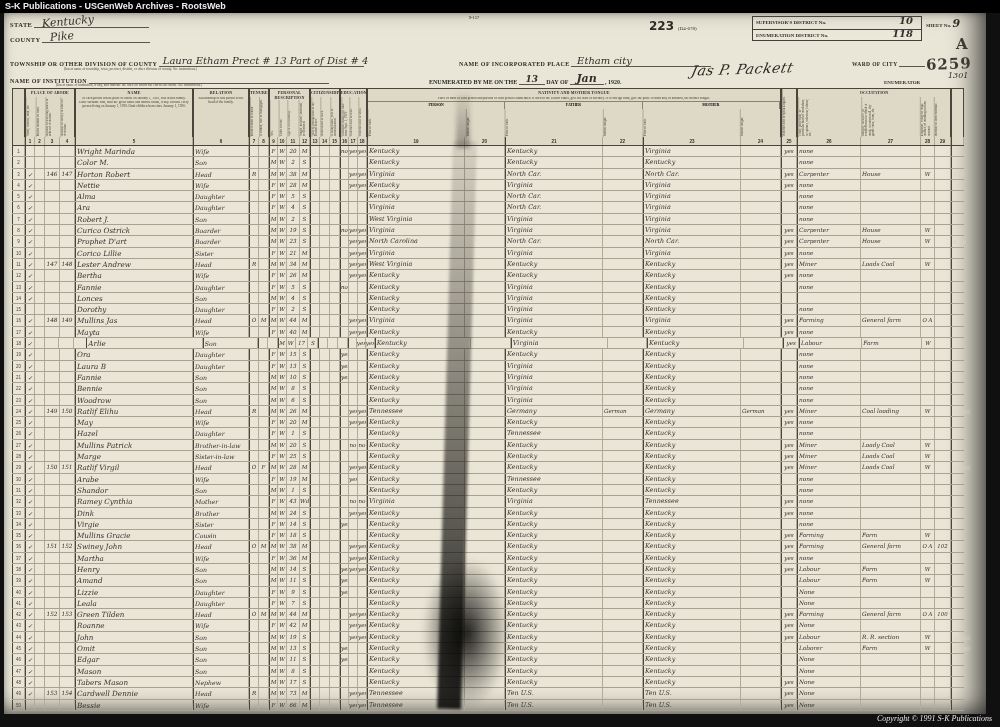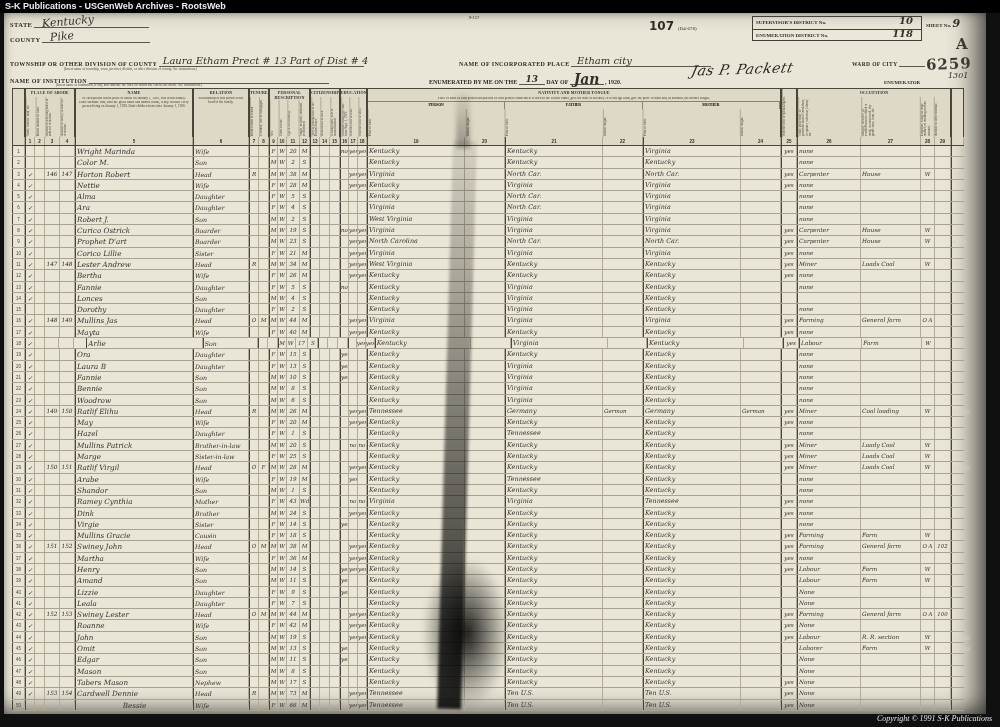--- a/index.html
+++ b/index.html
@@ -75,21 +75,21 @@
     <span class="uline" style="width:115px"><span class="hw hw-rot" style="font-size:11px">Kentucky</span></span>
   </div>
   <div class="fh" style="left:6px;top:19px;font-size:6.5px">
     <span class="plabel">COUNTY</span>
     <span class="uline" style="width:108px"><span class="hw hw-rot" style="font-size:11px">Pike</span></span>
   </div>
 
   <div class="fh" style="left:140px;top:2px;width:660px;text-align:center;font-size:4.5px">9-157</div>
 
   <div class="fh" style="left:645px;top:3px">
-    <span style="font-weight:bold;font-size:12px;font-family:'DejaVu Sans',sans-serif">107</span>
+    <span style="font-weight:bold;font-size:12px;font-family:'DejaVu Sans',sans-serif">223</span>
     <span style="font-size:5px">(D4-678)</span>
   </div>
 
   <div class="fh dbox" style="left:748px;top:3px;width:170px;height:25px">
     <div class="dbrow">
       <span>SUPERVISOR'S DISTRICT No.</span>
       <span class="hw dbval">10</span>
     </div>
     <div class="dbrow">
       <span>ENUMERATION DISTRICT No.</span>
@@ -125,21 +125,21 @@
   <div class="fh" style="left:6px;top:60px;font-size:6px">
     <span class="plabel">NAME OF INSTITUTION</span>
     <span class="uline" style="width:240px"></span>
   </div>
   <div class="fh-note" style="left:52px;top:70px">(Insert name of institution, if any, and indicate the lines on which the entries are made. See instructions.)</div>
 
   <div class="fh" style="left:425px;top:61px;font-size:6px;font-weight:bold">
     <span>ENUMERATED BY ME ON THE</span>
     <span class="uline" style="width:26px;text-align:center"><span class="hw" style="font-size:9px">13</span></span>
     <span>DAY OF</span>
-    <span class="uline" style="width:34px;text-align:center"><span class="hw" style="font-size:14px">Jan</span></span>
+    <span class="uline" style="width:34px;text-align:center"><span class="hw" style="font-size:11px">Jan</span></span>
     <span>, 1920.</span>
   </div>
   <div class="fh sig" style="left:688px;top:48px">Jas P. Packett</div>
   <div class="fh" style="left:880px;top:67px;font-size:5px;font-weight:bold">ENUMERATOR</div>
 
   <div id="census-table">
     <div id="thead">
         <div class="ghead gs" style="width: 13px;"></div>
         <div class="ghead gs" style="width: 50px;">
           <div class="glabel">PLACE OF ABODE</div>
@@ -1608,21 +1608,21 @@
           <div class="tc c-emp" style="width: 14px;"></div>
           <div class="tc c-farm" style="width: 16px;"></div>
           <div class="tc c-rn gs" style="width: 13px;"></div>
         </div>
         <div class="trow">
           <div class="tc c-ln gs" style="width: 13px;">42</div>
           <div class="tc c-st gs" style="width: 10px;">✓</div>
           <div class="tc c-hn" style="width: 10px;"></div>
           <div class="tc c-dw" style="width: 15px;">152</div>
           <div class="tc c-fam" style="width: 15px;">153</div>
-          <div class="tc c-name gs" style="width: 118px;">Swiney Lester</div>
+          <div class="tc c-name gs" style="width: 118px;">Green Tilden</div>
           <div class="tc c-rel gs" style="width: 56px;">Head</div>
           <div class="tc c-ten gs" style="width: 10px;">O</div>
           <div class="tc c-own" style="width: 10px;">M</div>
           <div class="tc c-sex gs" style="width: 9px;">M</div>
           <div class="tc c-col" style="width: 9px;">W</div>
           <div class="tc c-age" style="width: 13px;">44</div>
           <div class="tc c-mar" style="width: 10px;">M</div>
           <div class="tc c-c1 gs" style="width: 10px;"></div>
           <div class="tc c-c2" style="width: 10px;"></div>
           <div class="tc c-c3" style="width: 10px;"></div>
@@ -1872,21 +1872,21 @@
           <div class="tc c-emp" style="width: 14px;"></div>
           <div class="tc c-farm" style="width: 16px;"></div>
           <div class="tc c-rn gs" style="width: 13px;"></div>
         </div>
         <div class="trow">
           <div class="tc c-ln gs" style="width: 13px;">50</div>
           <div class="tc c-st gs" style="width: 10px;"></div>
           <div class="tc c-hn" style="width: 10px;"></div>
           <div class="tc c-dw" style="width: 15px;"></div>
           <div class="tc c-fam" style="width: 15px;"></div>
-          <div class="tc c-name gs" style="width: 118px; text-align: center;">Bessie</div>
+          <div class="tc c-name gs" style="width: 118px;">Bessie</div>
           <div class="tc c-rel gs" style="width: 56px;">Wife</div>
           <div class="tc c-ten gs" style="width: 10px;"></div>
           <div class="tc c-own" style="width: 10px;"></div>
           <div class="tc c-sex gs" style="width: 9px;">F</div>
           <div class="tc c-col" style="width: 9px;">W</div>
           <div class="tc c-age" style="width: 13px;">66</div>
           <div class="tc c-mar" style="width: 10px;">M</div>
           <div class="tc c-c1 gs" style="width: 10px;"></div>
           <div class="tc c-c2" style="width: 10px;"></div>
           <div class="tc c-c3" style="width: 10px;"></div>

